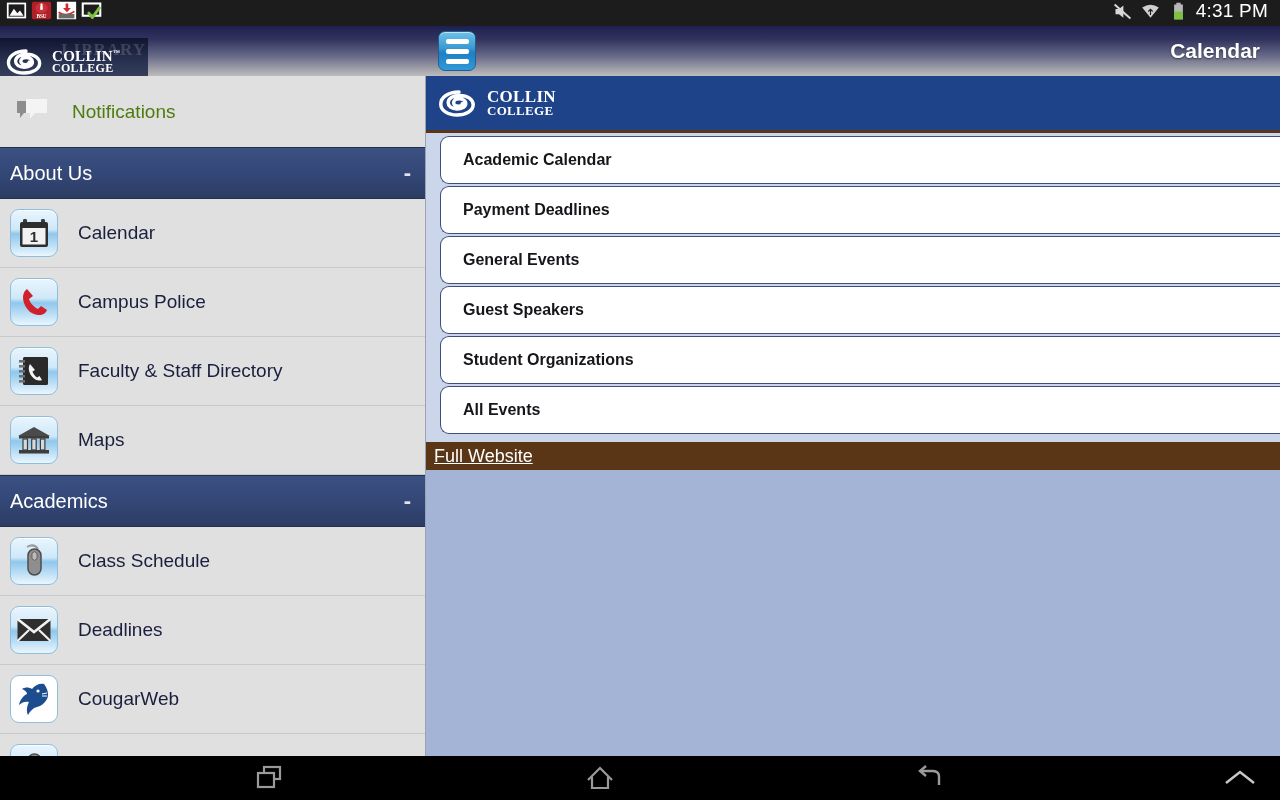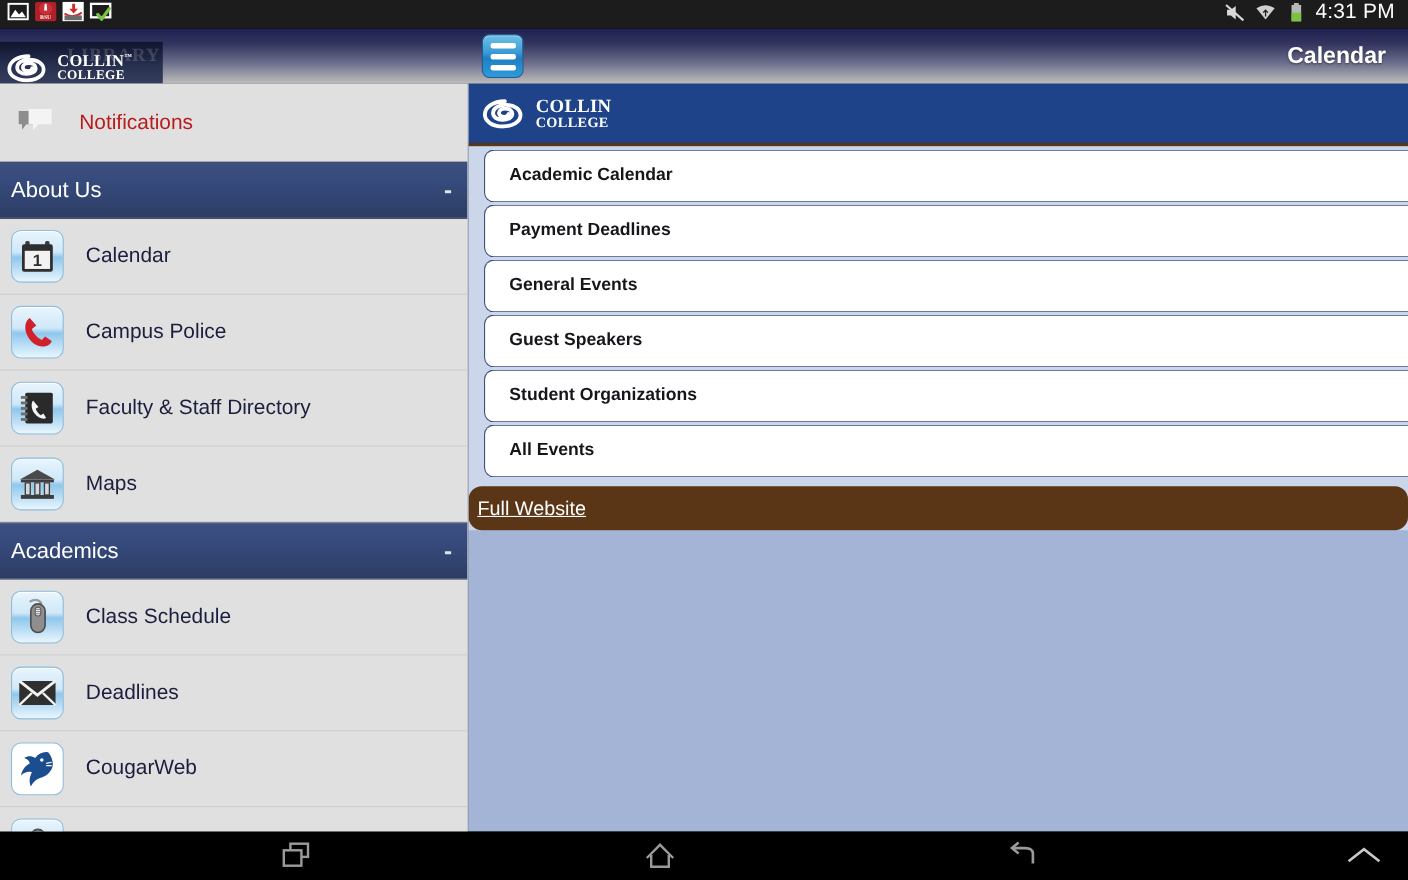--- a/index.html
+++ b/index.html
@@ -71,21 +71,21 @@
   .sidebar {
     position:absolute; top:76px; left:0; width:426px; height:680px;
     background:#e0e0e0; overflow:hidden;
     border-right:1px solid #9aa3b5;
   }
   .notif-row {
     height:71px; display:flex; align-items:center; padding-left:14px;
     gap:22px; background:#e0e0e0; cursor:pointer;
   }
   .notif-icon { width:36px; height:30px; flex:0 0 auto; }
-  .notif-label { font-size:19px; color:#b91c1c; }
+  .notif-label { font-size:19px; color:#4d7c0f; }
 
   .section-head {
     height:52px; display:flex; align-items:center; justify-content:space-between;
     padding:0 14px 0 10px; cursor:pointer;
     background:linear-gradient(to bottom, #3b5182 0%, #35497a 40%, #2c3c64 100%);
     border-top:1px solid #22304f; border-bottom:1px solid #22304f;
   }
   .section-head .title { color:#fff; font-size:20px; font-weight:normal; }
   .section-head .toggle { color:#dfe4ef; font-size:22px; font-weight:bold; line-height:10px; }
 
@@ -119,22 +119,22 @@
   .brand-bar .logo-swirl { width:42px; height:27px; }
   .list-area { background:#ccd6ea; padding-top:1px; }
   .list-btn {
     height:48px; margin:2px 0 0 14px; background:#fff;
     border:1px solid #3c4f7e; border-right:none;
     border-radius:9px 0 0 9px; display:flex; align-items:center;
     padding-left:22px; cursor:pointer;
   }
   .list-btn .lb-label { font-size:16px; font-weight:bold; color:#15161a; }
   .full-site-bar {
-    height:40px; background:#5b3616; display:flex; align-items:center;
-    padding-left:8px; margin-top:8px;border-radius:12px;
+    height:28px; background:#5b3616; display:flex; align-items:center;
+    padding-left:8px; margin-top:8px;
   }
   .full-site-bar a {
     color:#fff; font-size:18px; text-decoration:underline; cursor:pointer;
   }
 
   
   .nav-bar {
     position:absolute; bottom:0; left:0; width:1280px; height:44px;
     background:#000; display:flex; align-items:center;
   }

